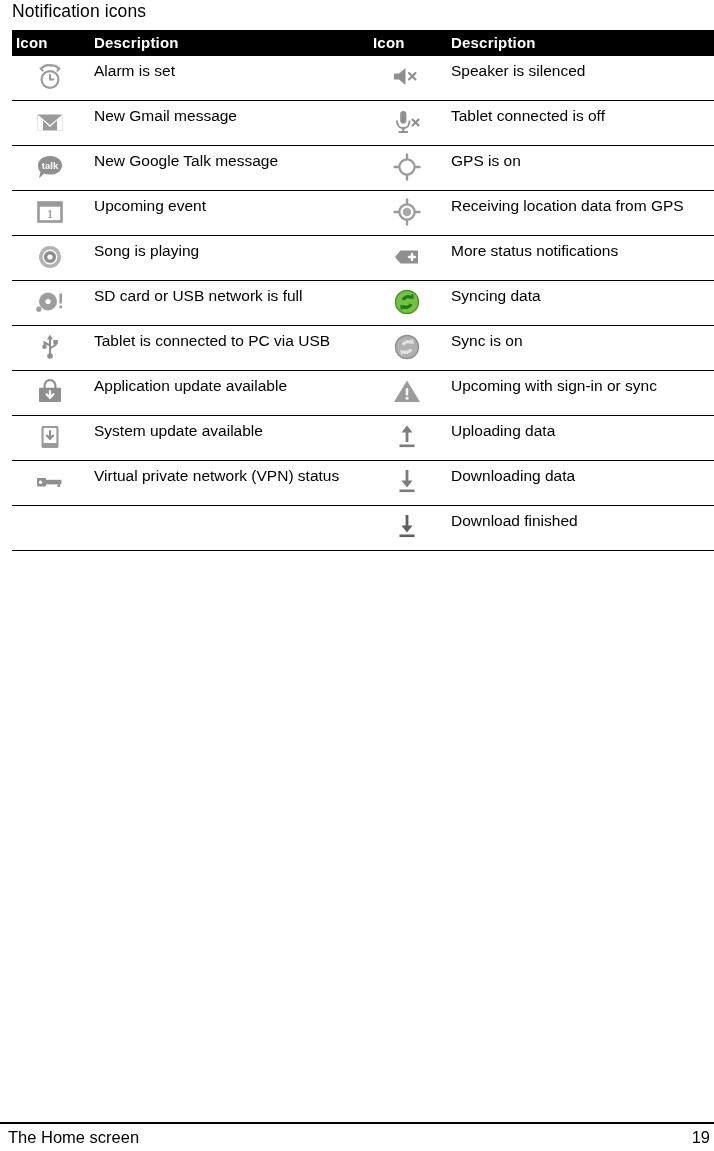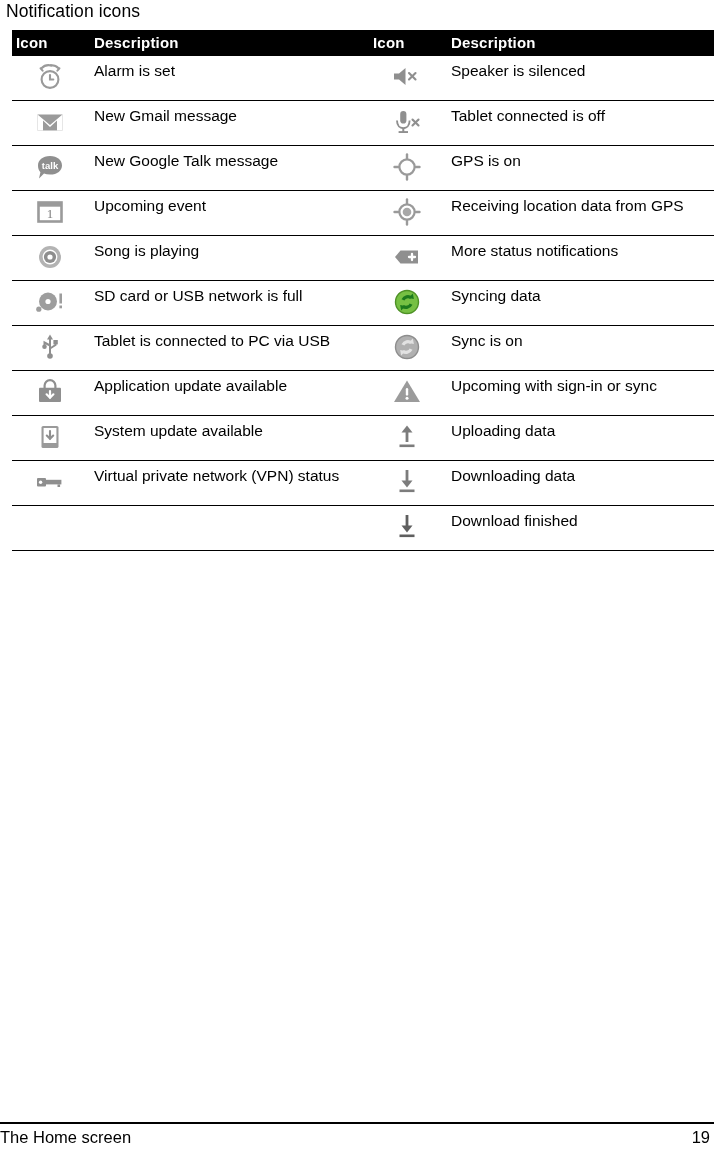--- a/index.html
+++ b/index.html
@@ -12,21 +12,21 @@
     height: 1151px;
     position: relative;
     font-family: "Liberation Sans", sans-serif;
     color: #000000;
     -webkit-font-smoothing: antialiased;
   }
 
   
   .page-title {
     position: absolute;
-    left: 6px;
+    left: 12px;
     top: 0;
     font-size: 17.5px;
     line-height: 22px;
     letter-spacing: 0.1px;
     color: #000;
   }
 
   
   .icon-table {
     position: absolute;
@@ -98,21 +98,21 @@
     right: 0;
     top: 1126px;
     height: 25px;
     display: flex;
     align-items: flex-start;
     justify-content: space-between;
     font-size: 16.5px;
     line-height: 22px;
     color: #000;
   }
-  .footer .f-left  { padding-left: 0px; }
+  .footer .f-left  { padding-left: 8px; }
   .footer .f-right { padding-right: 4px; }
 </style>
 </head>
 <body>
 
 <div class="page-title">Notification icons</div>
 
 <table class="icon-table">
   <colgroup>
     <col class="c-icon">

